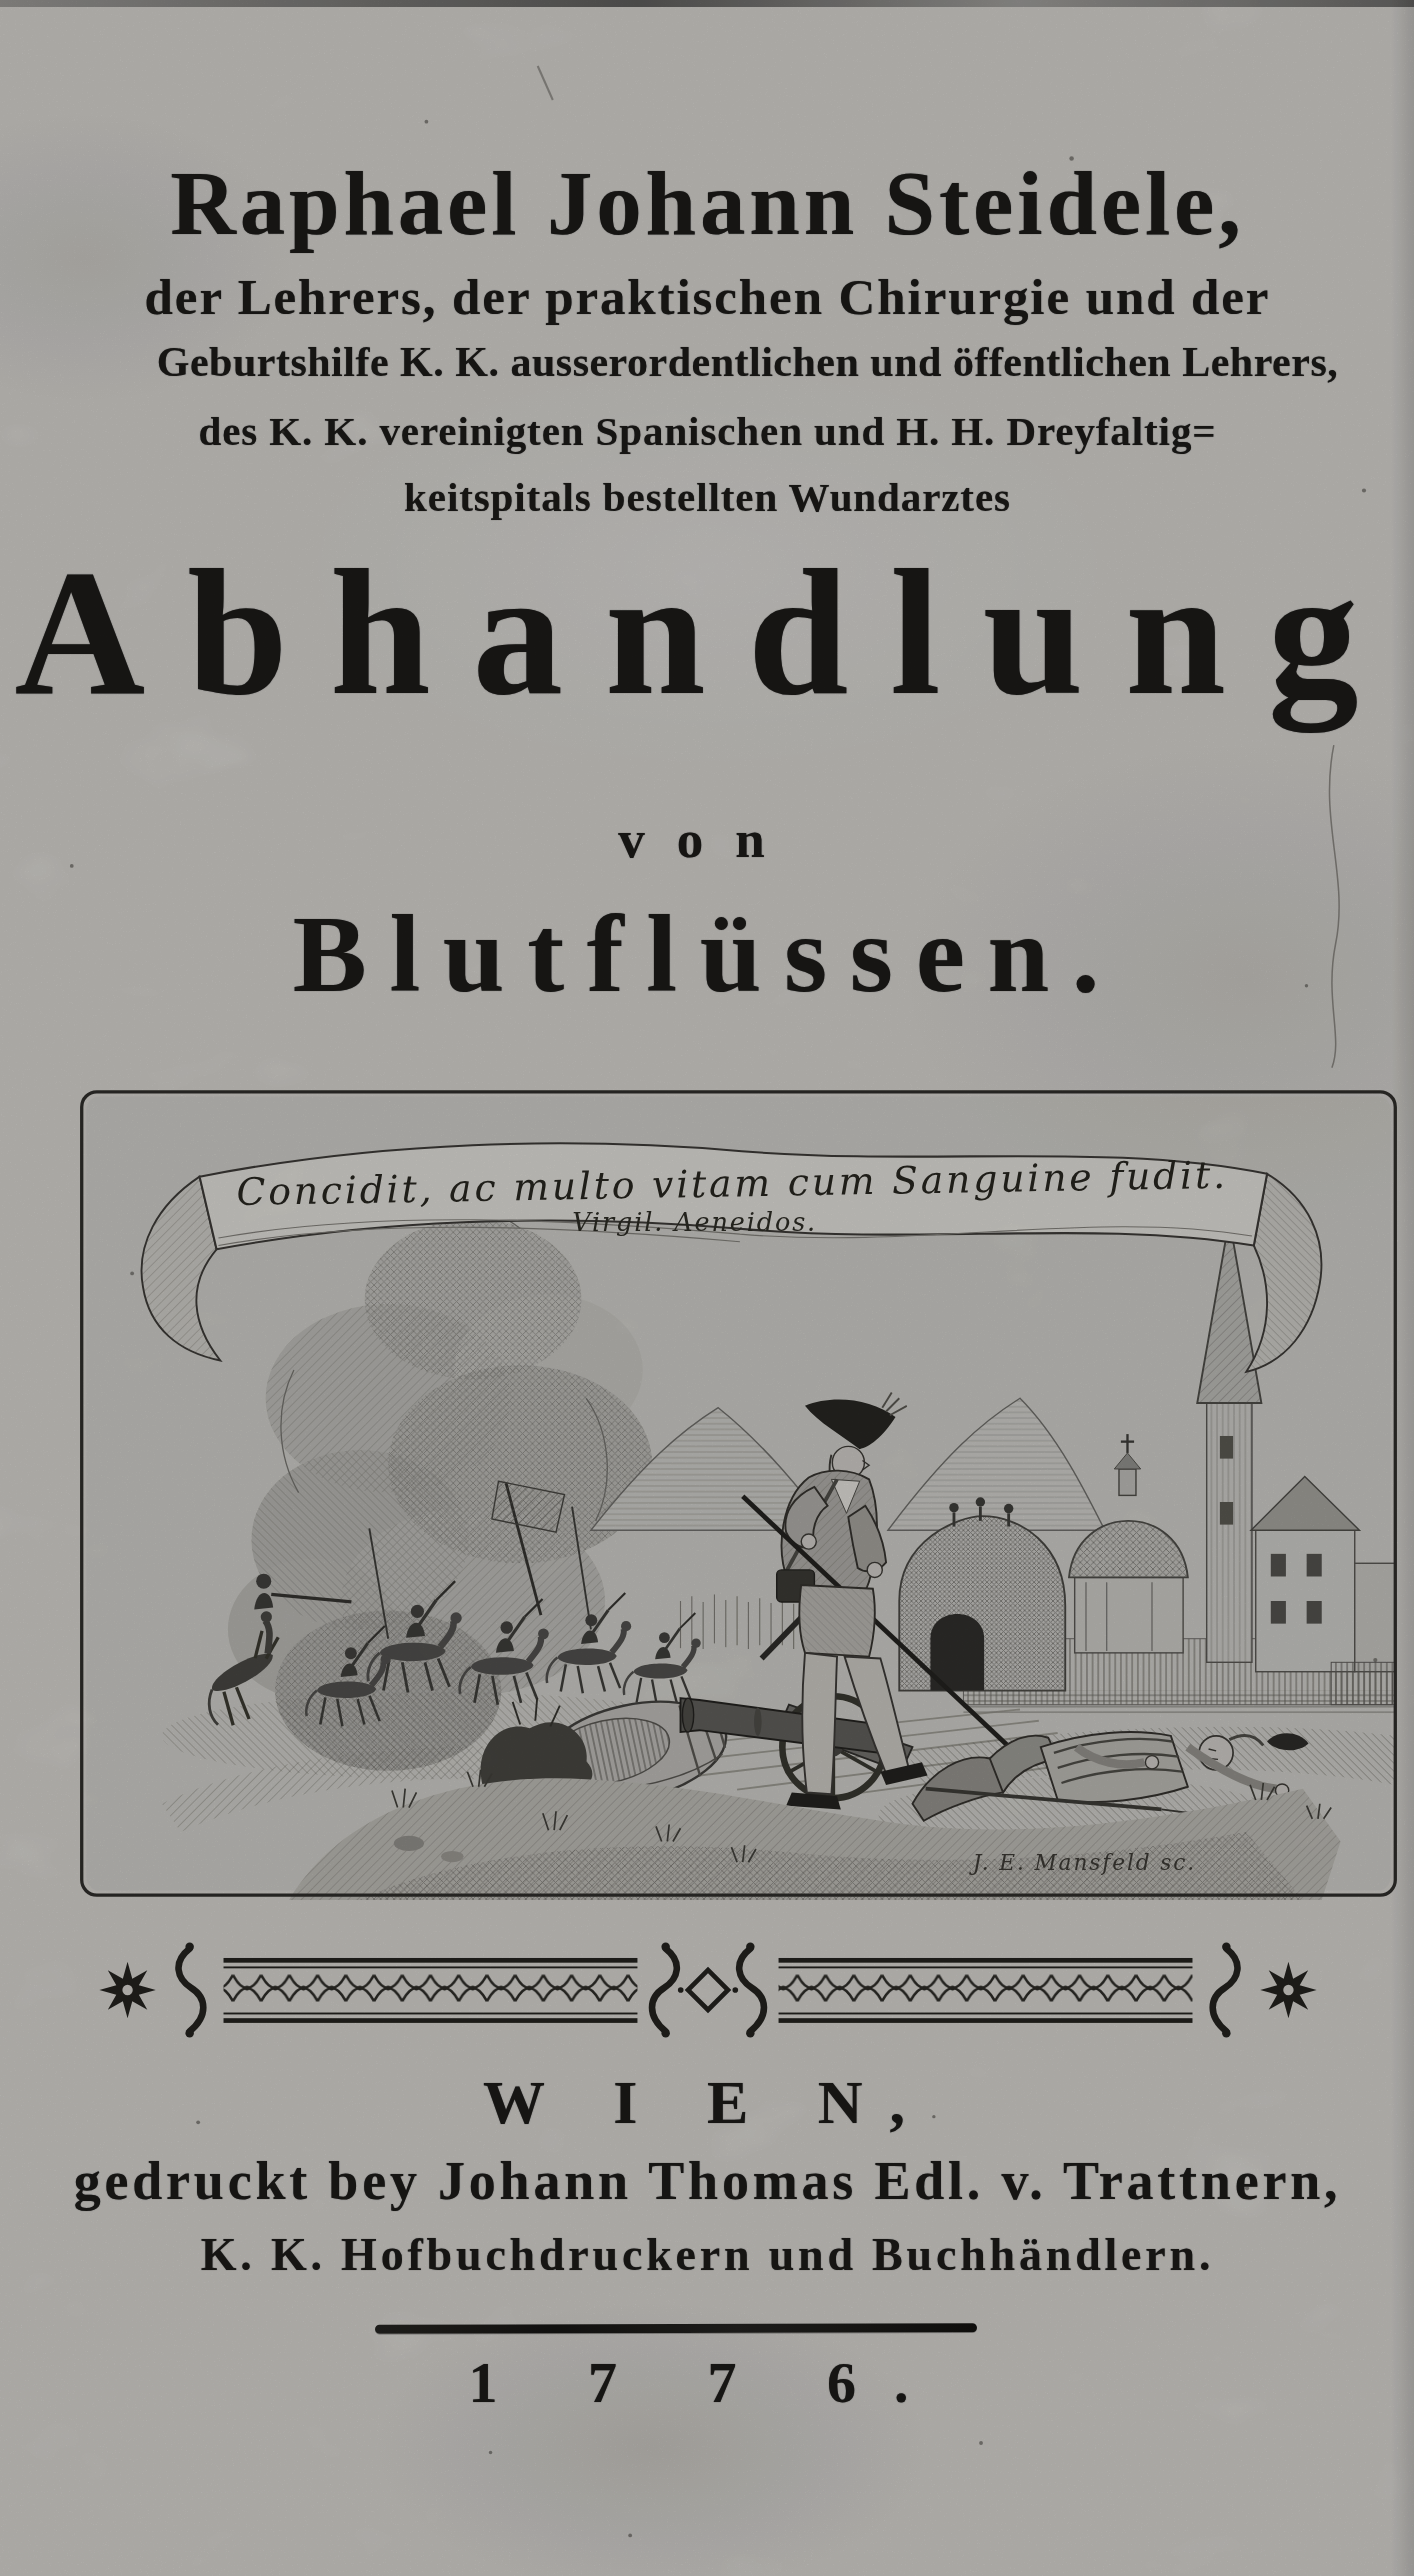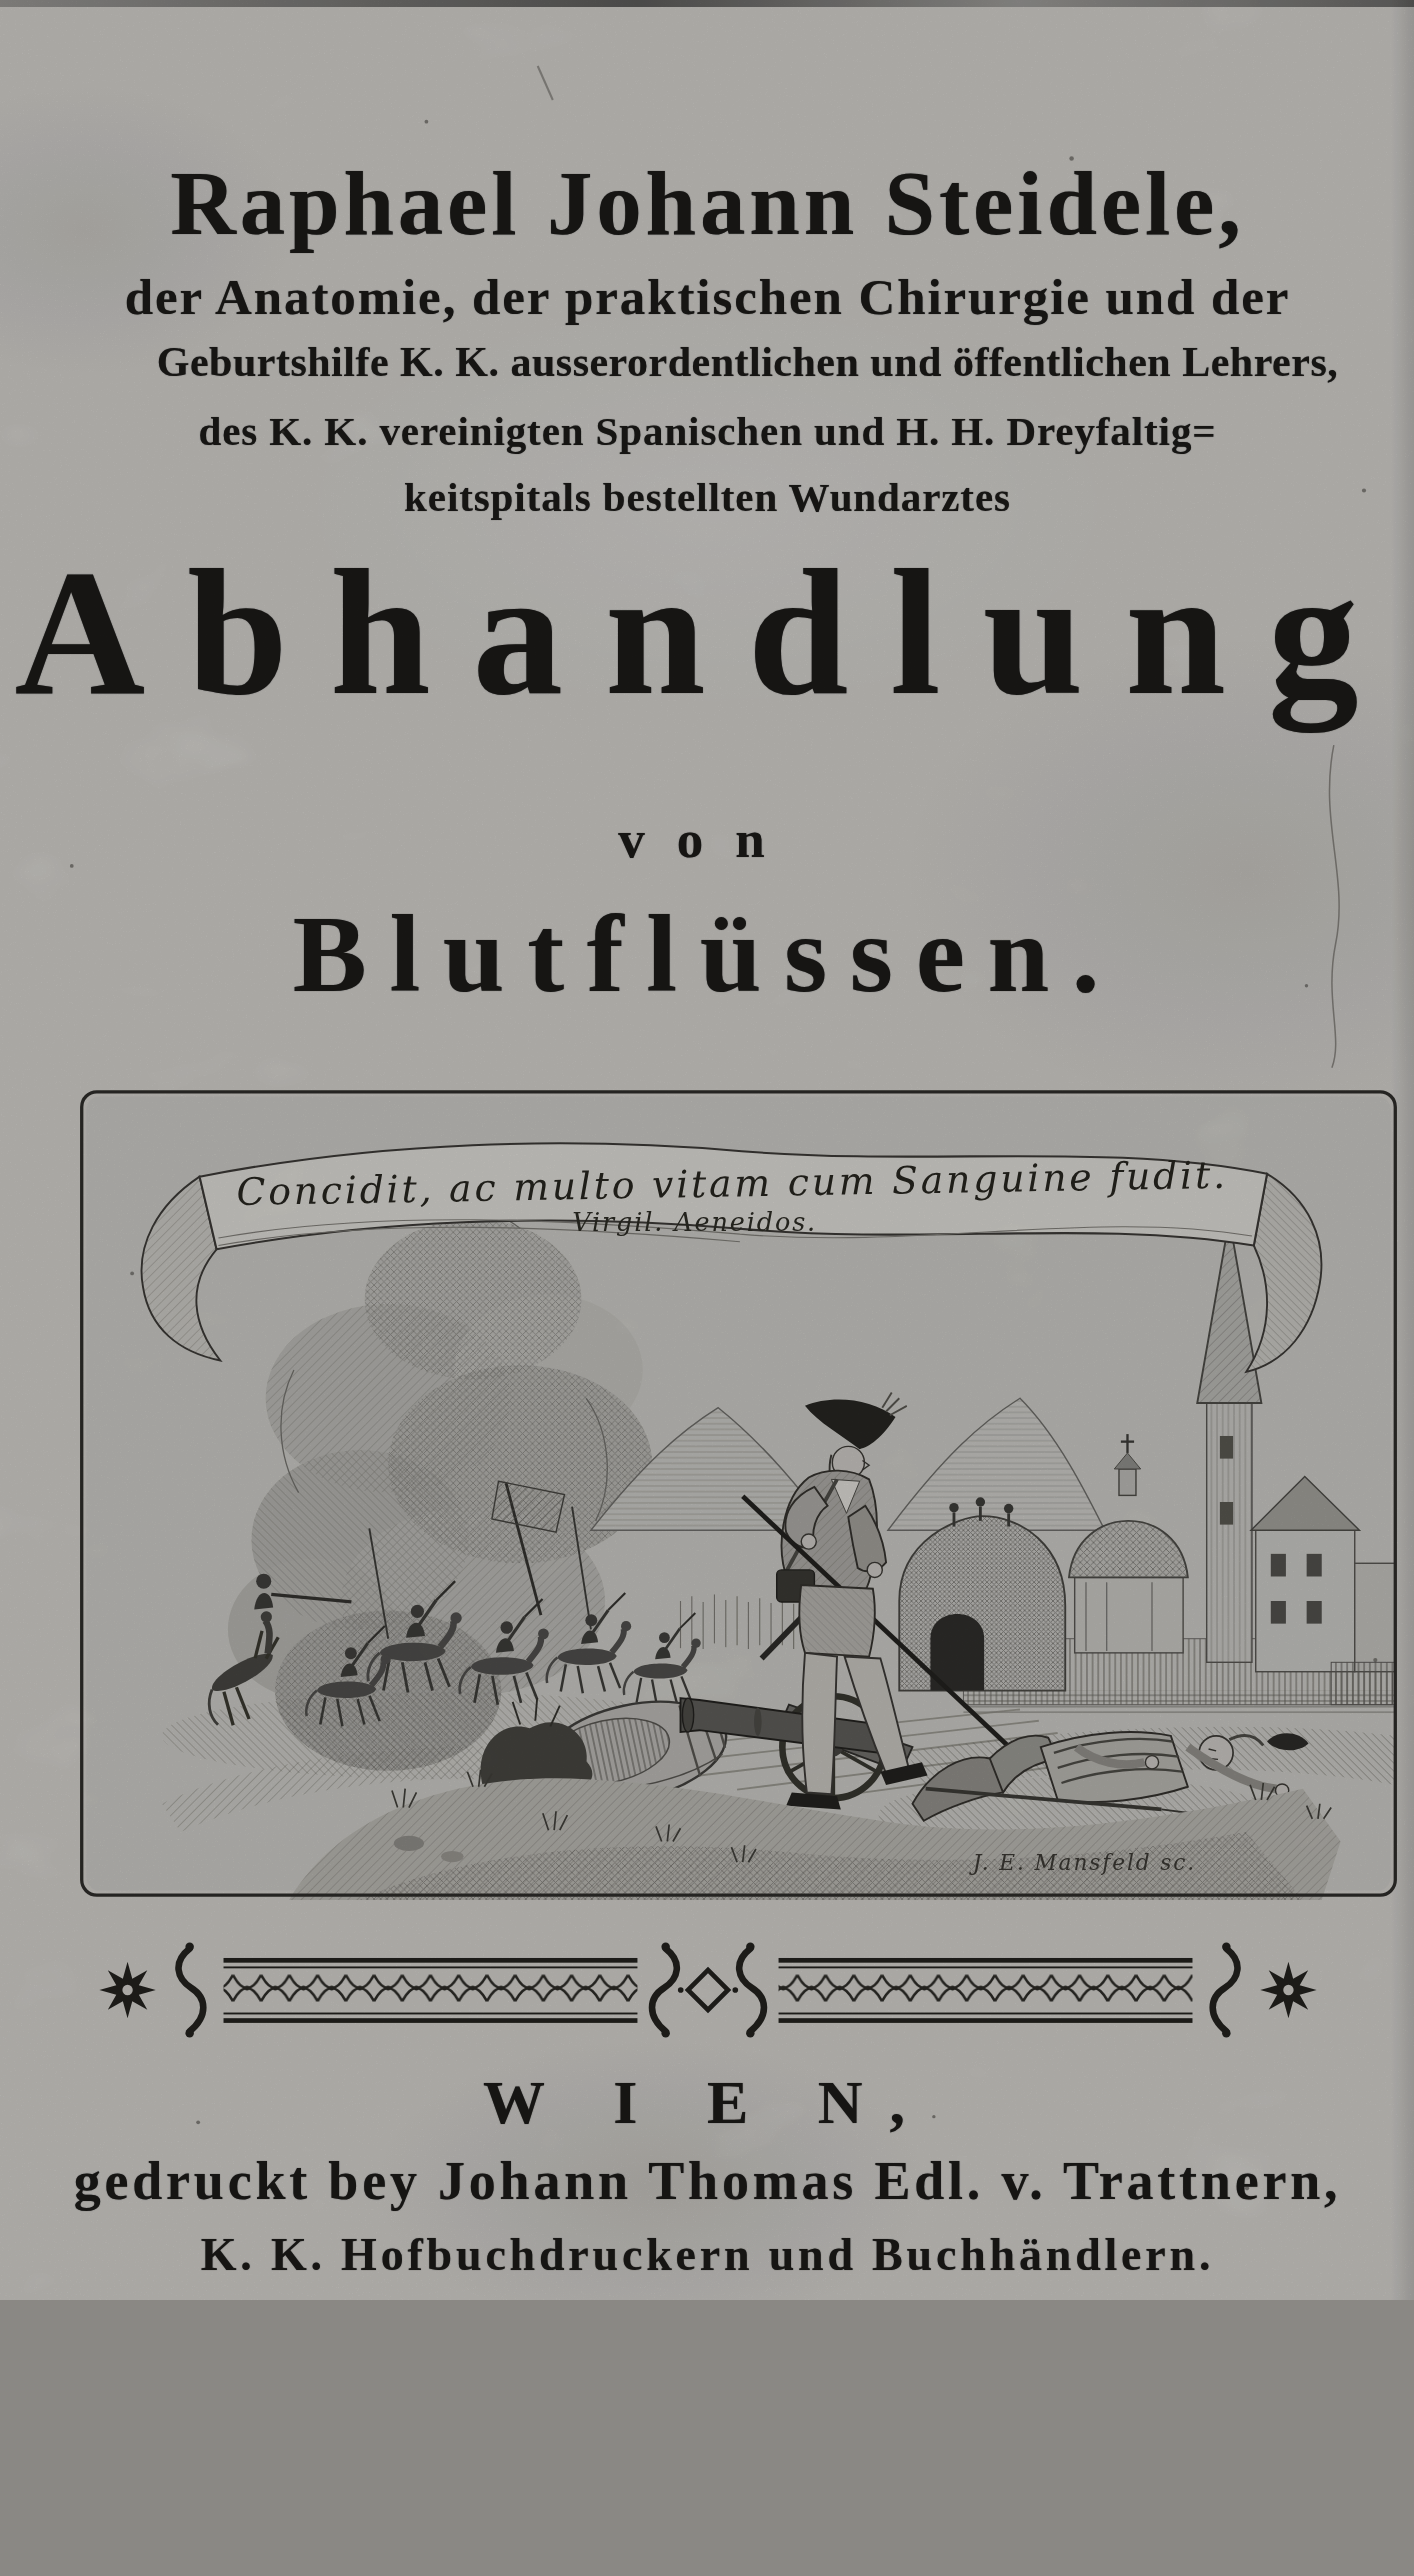--- a/index.html
+++ b/index.html
@@ -1,17 +1,17 @@
 <!DOCTYPE html>
 <html style="font-size:15px"><head>
 <meta charset="utf-8">
 <style>
   html,body{margin:0;padding:0;background:#8a8884;}
   .page{
-    position:relative;width:1415px;height:2300px;overflow:hidden;
+    position:relative;width:1415px;height:2576px;overflow:hidden;
     background-color:#cac8c4;
     background-image:
       radial-gradient(396px 208px at 46% 95%, rgba(95,92,86,.13), transparent 70%),
       radial-gradient(490px 340px at 88% 38%, rgba(90,88,82,.10), transparent 70%),
       radial-gradient(302px 208px at 6% 10%, rgba(80,78,74,.09), transparent 70%),
       radial-gradient(566px 283px at 50% 22%, rgba(255,255,255,.10), transparent 75%);
     font-family:"Liberation Serif","DejaVu Serif",serif;
     color:#1b1a18;
   }
   .top-edge{position:absolute;top:0;left:0;right:0;height:6.6px;
@@ -43,21 +43,21 @@
 </style>
 </head>
 <body>
 
 <div class="page">
 
   <div class="top-edge"></div>
   <div class="right-edge"></div>
 
   <div class="tline l1">Raphael Johann Steidele,</div>
-  <div class="tline l2">der Anatomie, der praktischen Chirurgie und der</div>
+  <div class="tline l2">der Lehrers, der praktischen Chirurgie und der</div>
   <div class="tline l3">Geburtshilfe K. K. ausserordentlichen und öffentlichen Lehrers,</div>
   <div class="tline l5">keitspitals bestellten Wundarztes</div>
   <div class="tline l4">des K. K. vereinigten Spanischen und H. H. Dreyfaltig=</div>
 
   <div class="tline main-title">Abhandlung</div>
   <div class="tline connector">von</div>
   <div class="tline subject">Blutflüssen.</div>
 
   <figure class="engraving">
     <svg viewBox="0 0 1403 862" width="1323" height="813">

